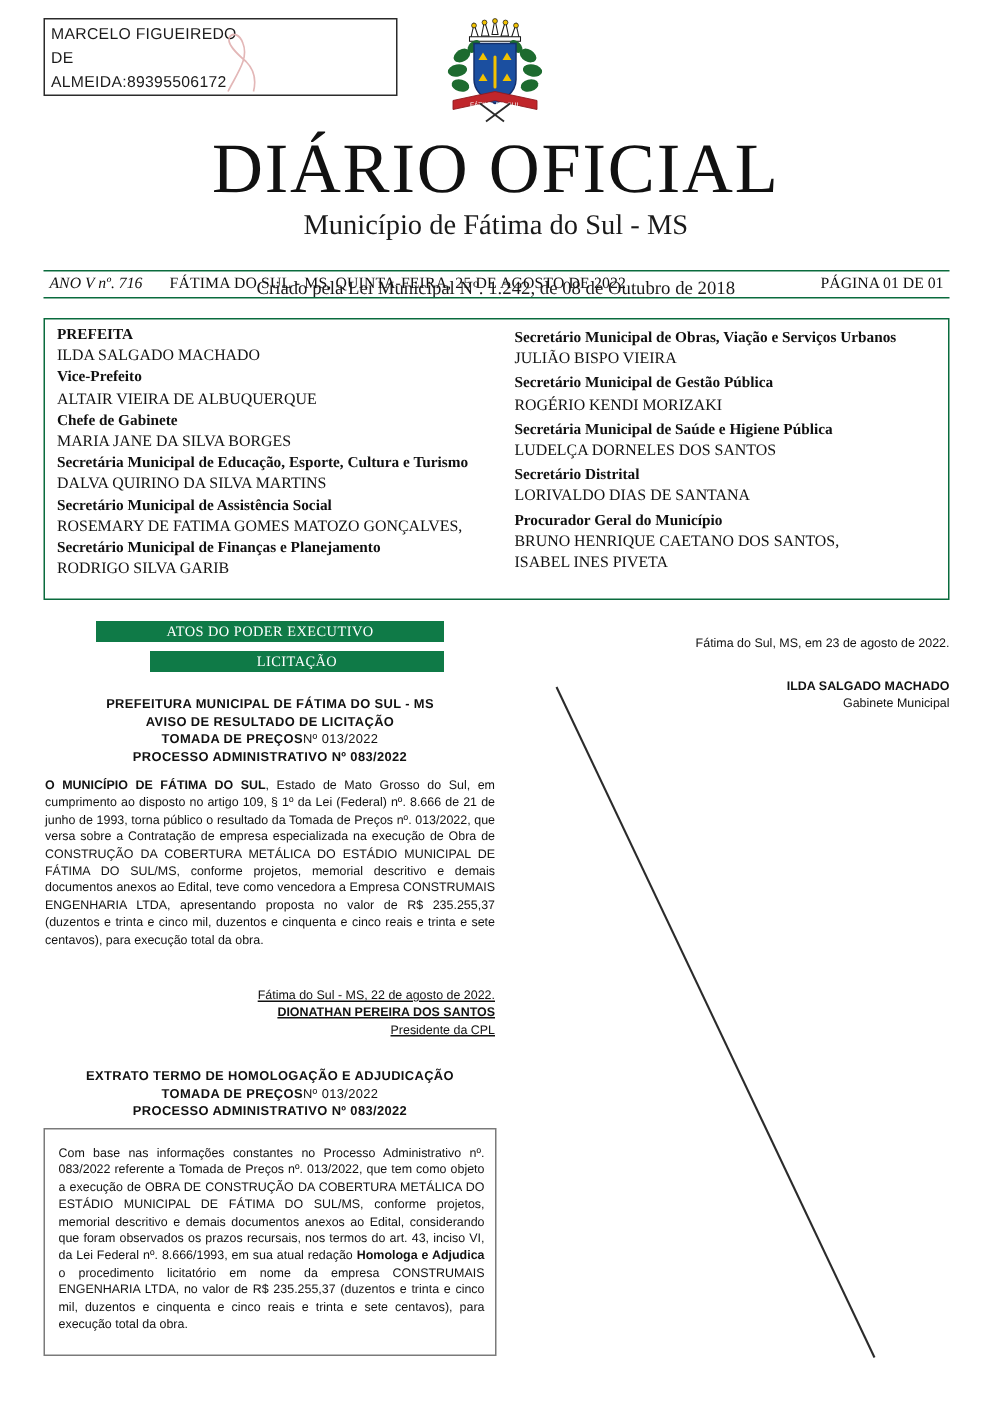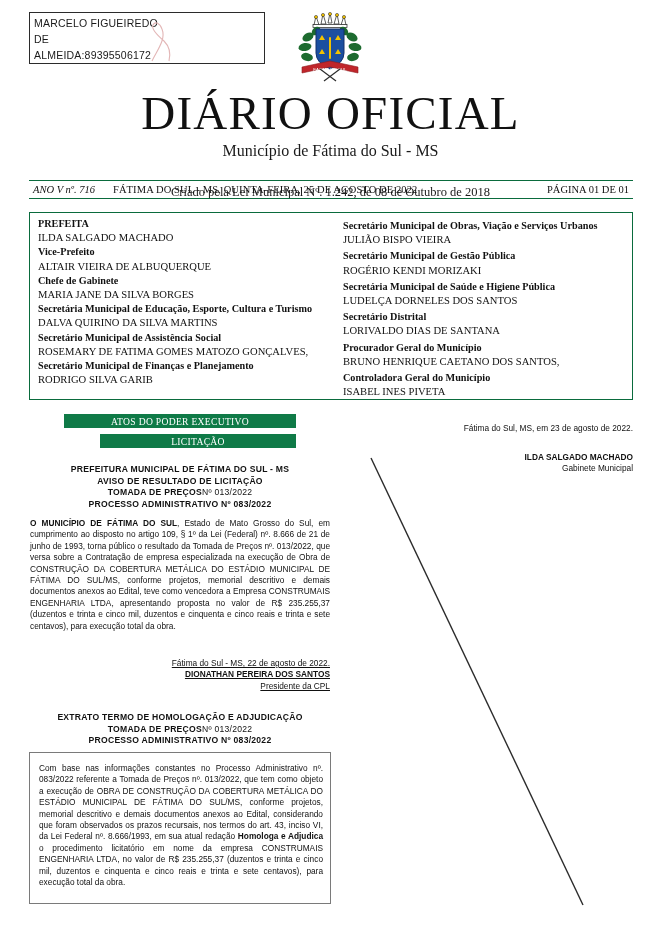--- a/index.html
+++ b/index.html
@@ -77,21 +77,21 @@
   }
   .title-main {
     font-family: "Liberation Serif", serif;
     font-size: 47px;
     line-height: 50px;
     letter-spacing: 1.2px;
     color: #111;
   }
   .title-sub {
     font-family: "Liberation Serif", serif;
-    font-size: 16px;
+    font-size: 19px;
     line-height: 24px;
     color: #1a1a1a;
     margin-top: 1px;
   }
   .title-law {
     font-family: "Liberation Serif", serif;
     font-size: 12.5px;
     line-height: 17px;
     color: #1a1a1a;
     margin-top: 21px;
@@ -353,21 +353,20 @@
       <div class="off-role">Secretário Municipal de Obras, Viação e Serviços Urbanos</div>
       <div class="off-name">JULIÃO BISPO VIEIRA</div>
       <div class="off-role">Secretário Municipal de Gestão Pública</div>
       <div class="off-name">ROGÉRIO KENDI MORIZAKI</div>
       <div class="off-role">Secretária Municipal de Saúde e Higiene Pública</div>
       <div class="off-name">LUDELÇA DORNELES DOS SANTOS</div>
       <div class="off-role">Secretário Distrital</div>
       <div class="off-name">LORIVALDO DIAS DE SANTANA</div>
       <div class="off-role">Procurador Geral do Município</div>
       <div class="off-name">BRUNO HENRIQUE CAETANO DOS SANTOS,</div>
-      <div class="off-role">Controladora Geral do Município</div>
       <div class="off-name">ISABEL INES PIVETA</div>
     </div>
   </div>
 
   <div class="banner banner-exec">ATOS DO PODER EXECUTIVO</div>
   <div class="banner banner-lic">LICITAÇÃO</div>
 
   <div class="notice-head notice-head-1">
     <span class="nh-line">PREFEITURA MUNICIPAL DE FÁTIMA DO SUL - MS</span>
     <span class="nh-line">AVISO DE RESULTADO DE LICITAÇÃO</span>

